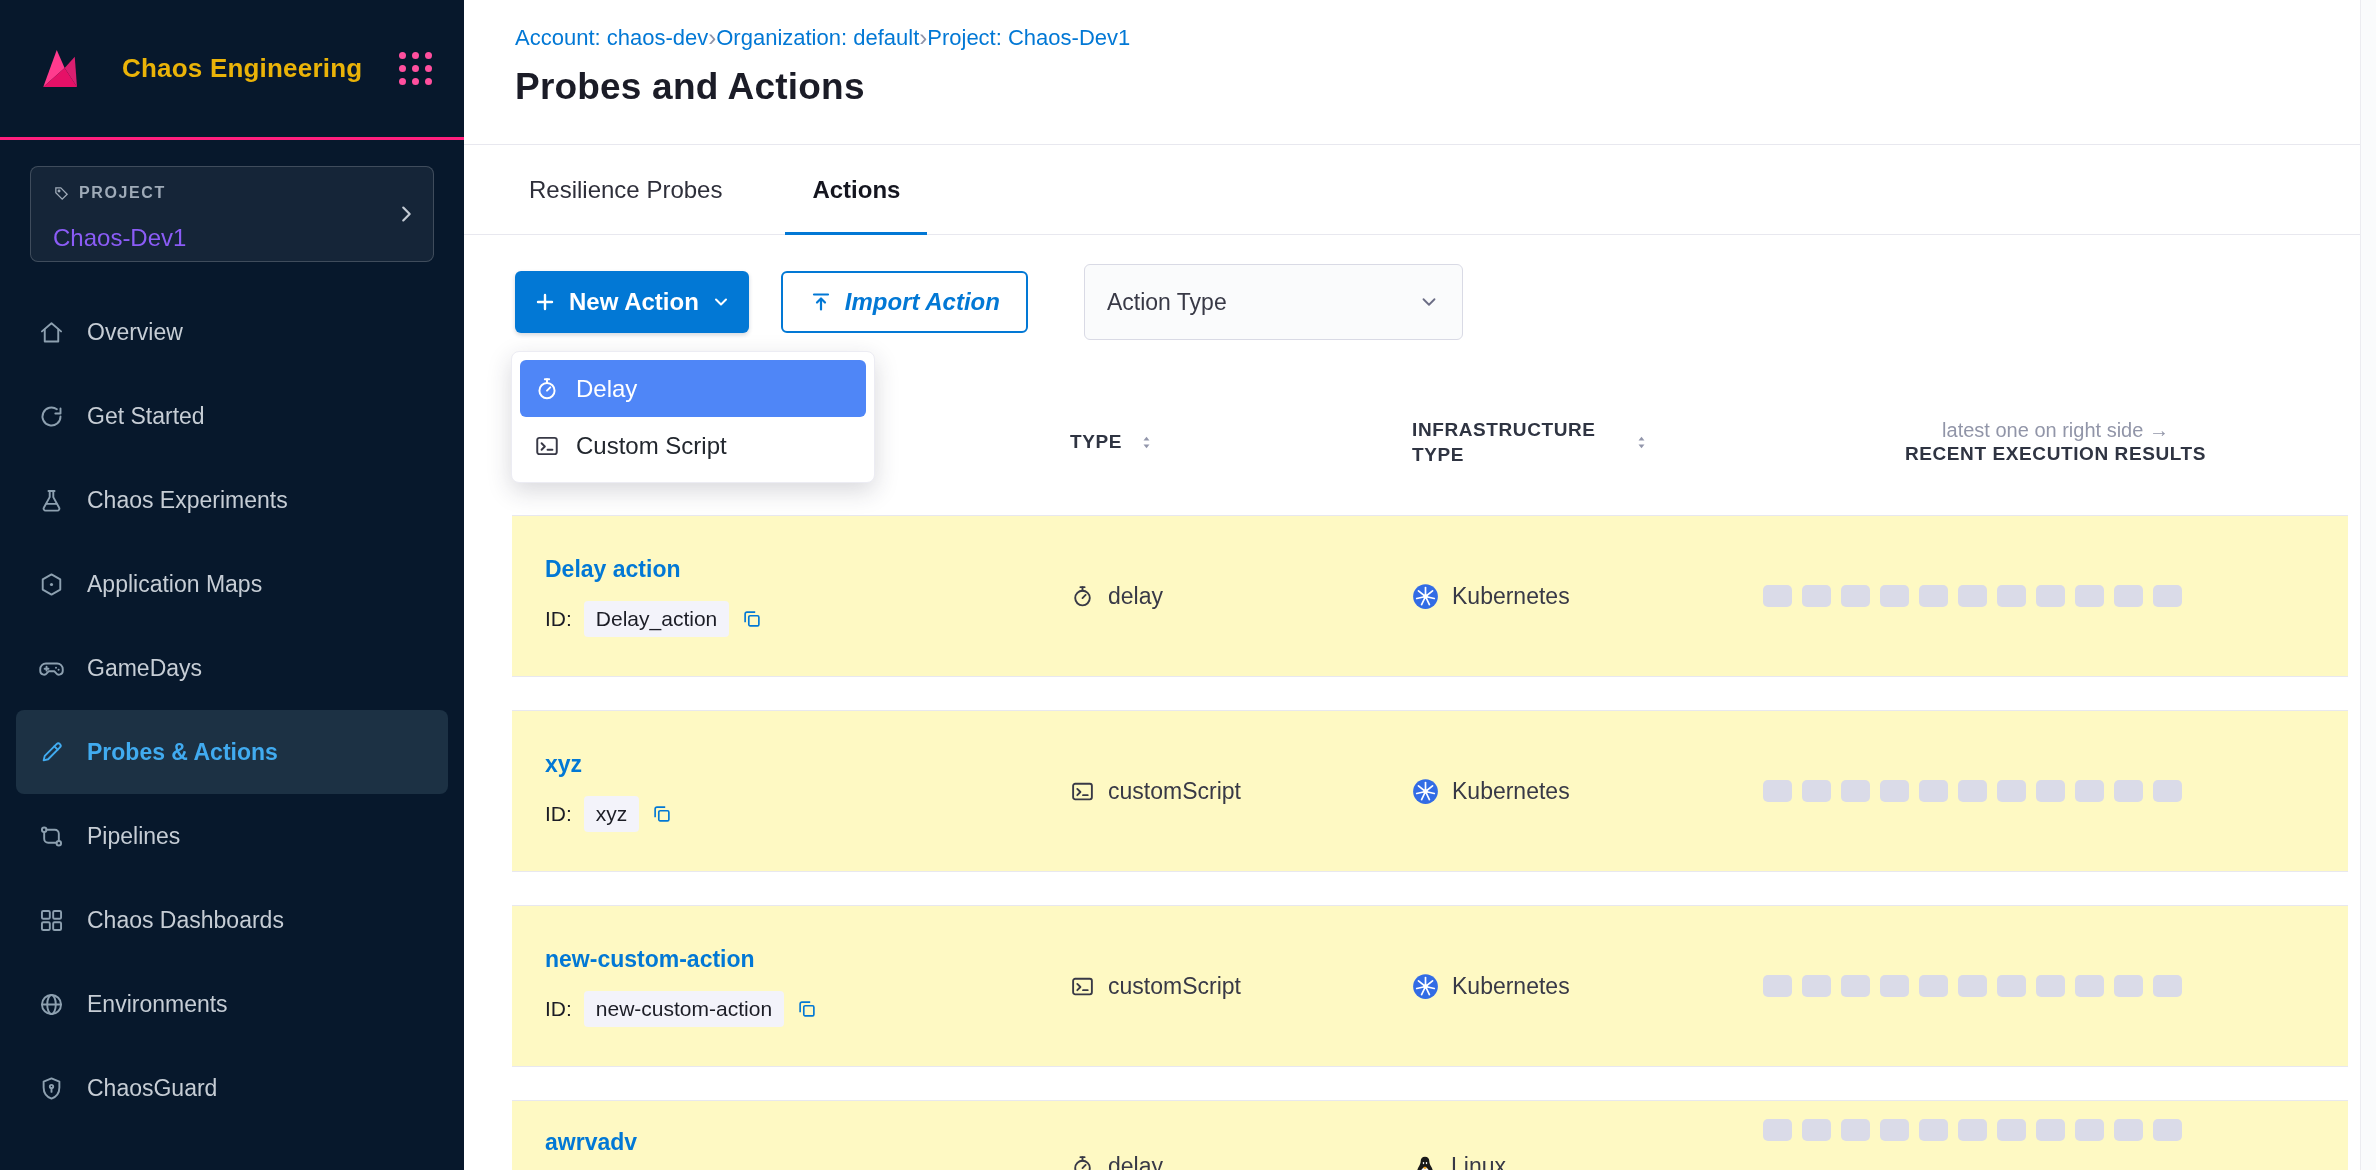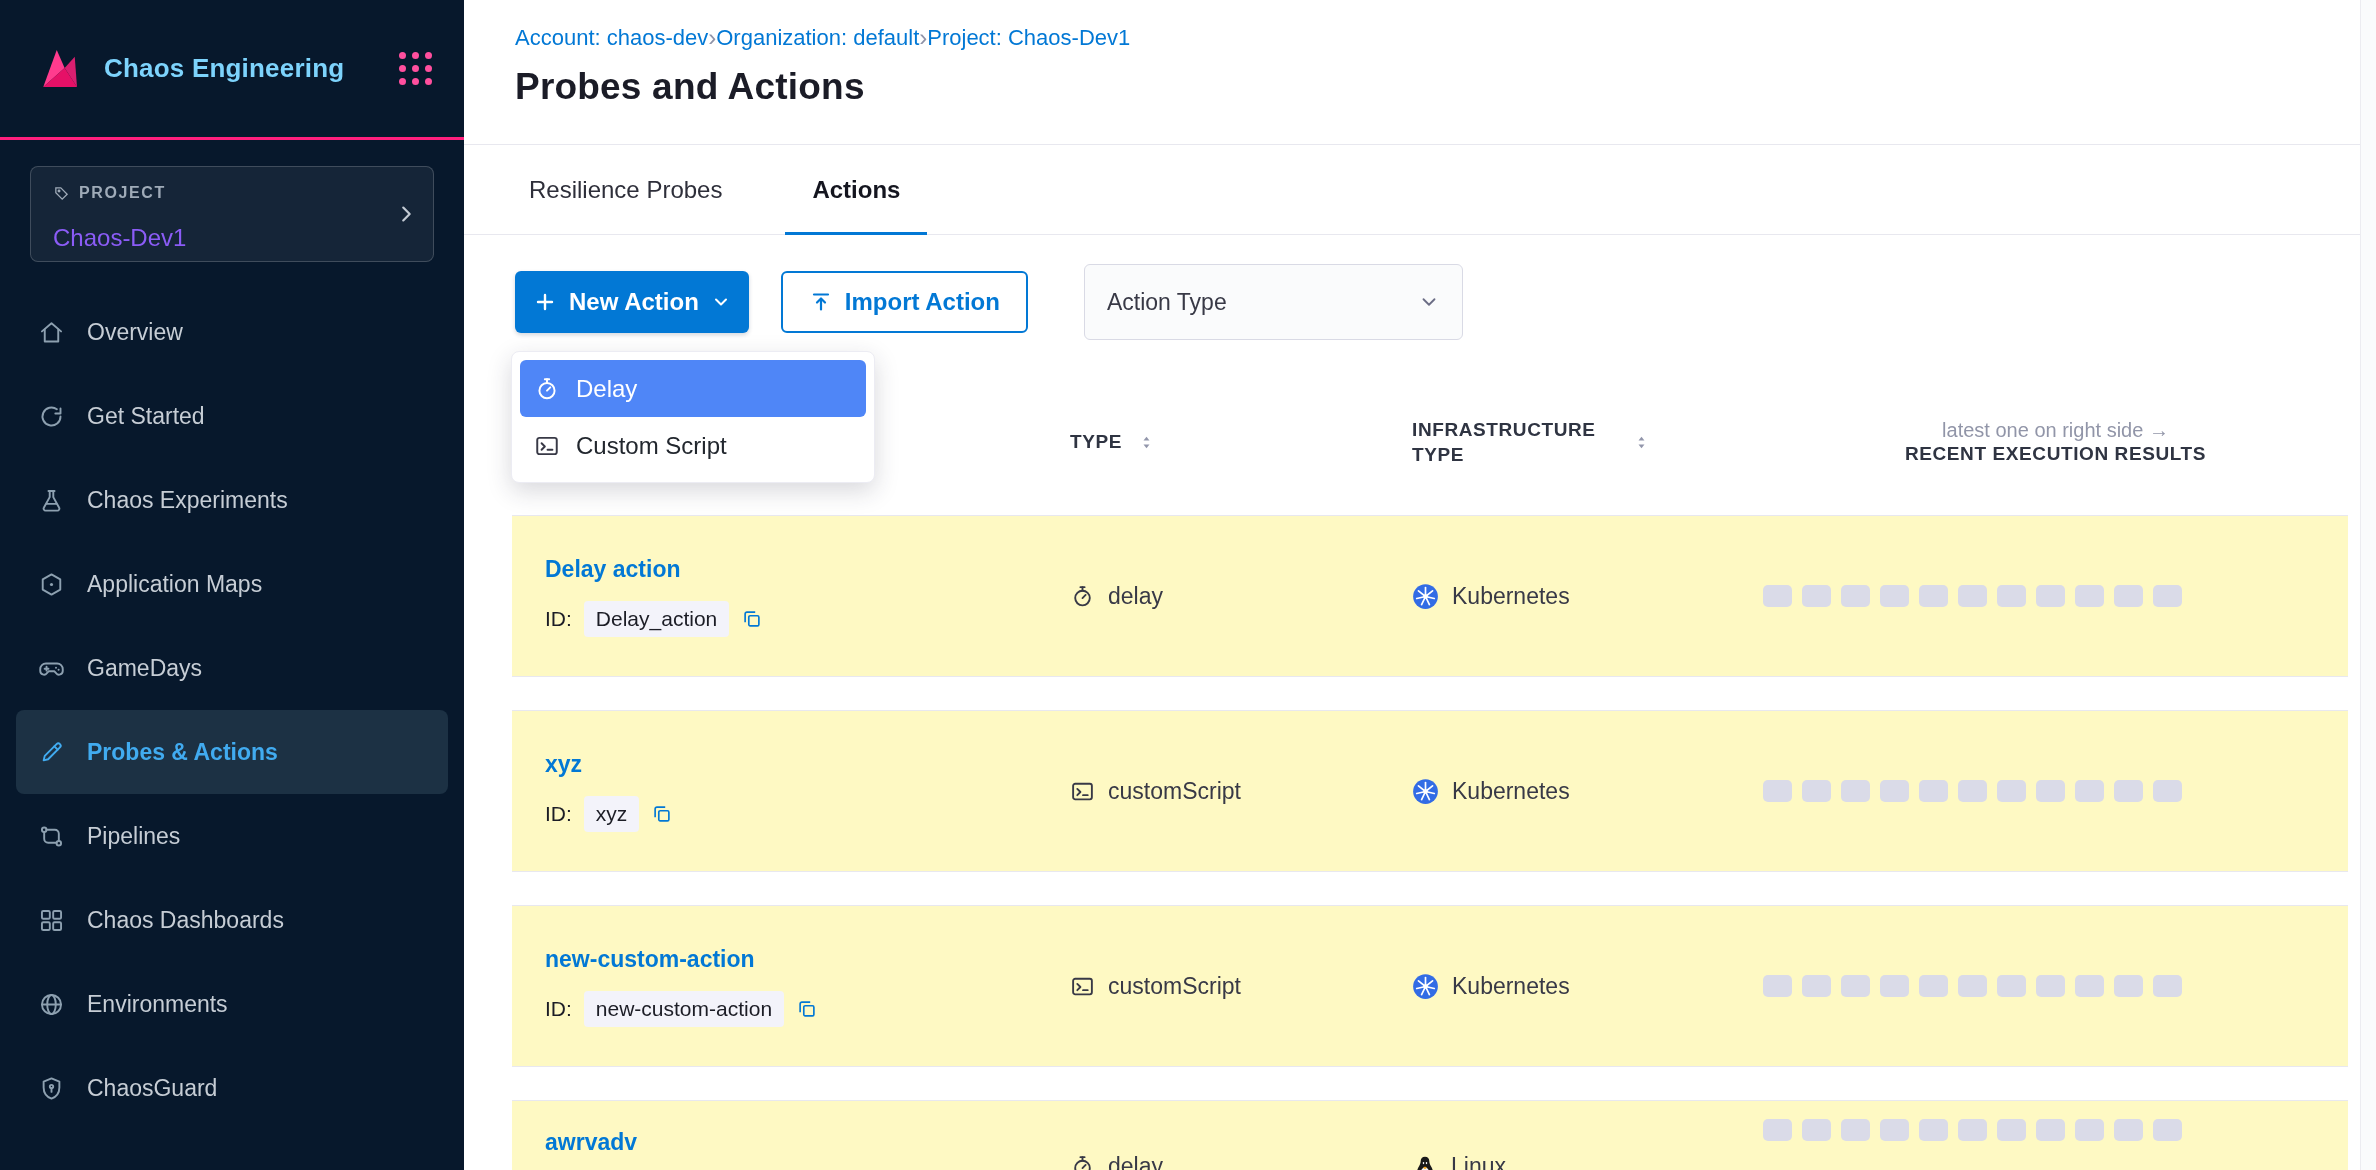--- a/index.html
+++ b/index.html
@@ -17,22 +17,22 @@
   .sidebar {
     position: absolute; left: 0; top: 0; width: 464px; height: 1170px;
     background: #07182c;
   }
   .brand {
     display: flex; align-items: center;
     height: 140px; padding: 0 32px;
     border-bottom: 3px solid #ff1f7d;
   }
   .brand-title {
-    margin-left: 18px; flex: 1;
-    color: #7dd3fc; font-size: 26px; font-weight: 700; letter-spacing: .2px;
+    margin-left: 36px; flex: 1;
+    color: #eab308; font-size: 26px; font-weight: 700; letter-spacing: .2px;
   }
   .waffle { display: grid; grid-template-columns: repeat(3, 7px); gap: 6px; cursor: pointer; }
   .waffle i { width: 7px; height: 7px; border-radius: 50%; background: #ff4f9e; }
 
   .project-card {
     position: relative;
     margin: 26px 30px 0;
     height: 96px;
     background: rgba(255,255,255,0.06);
     border: 1px solid rgba(255,255,255,0.18);
@@ -79,21 +79,21 @@
     height: 3px; background: #0278d5;
   }
 
   .toolbar { position: relative; display: flex; align-items: center; margin: 36px 28px 0 51px; height: 62px; }
   .btn {
     display: inline-flex; align-items: center; gap: 12px;
     height: 62px; border-radius: 6px; font-size: 24px; font-weight: 700; cursor: pointer;
     border: none; font-family: inherit;
   }
   .btn-primary { background: #0278d5; color: #fff; padding: 0 18px; box-shadow: 0 2px 4px rgba(12,36,68,.18); }
-  .btn-outline { background: #fff; color: #0278d5; border: 2px solid #0278d5; padding: 4px 26px; margin-left: 32px; }
+  .btn-outline { background: #fff; color: #0278d5; border: 2px solid #0278d5; padding: 4px 26px; margin-left: 32px; font-style: italic; }
   .select {
     display: inline-flex; align-items: center; justify-content: space-between;
     width: 379px; height: 76px; margin-left: 56px; padding: 0 22px;
     background: #fafbfc; border: 1px solid #d9dae5; border-radius: 6px;
     font-size: 23px; color: #383946; cursor: pointer;
   }
 
   
   .menu {
     position: absolute; left: 47px; top: 351px; width: 364px; z-index: 20;

